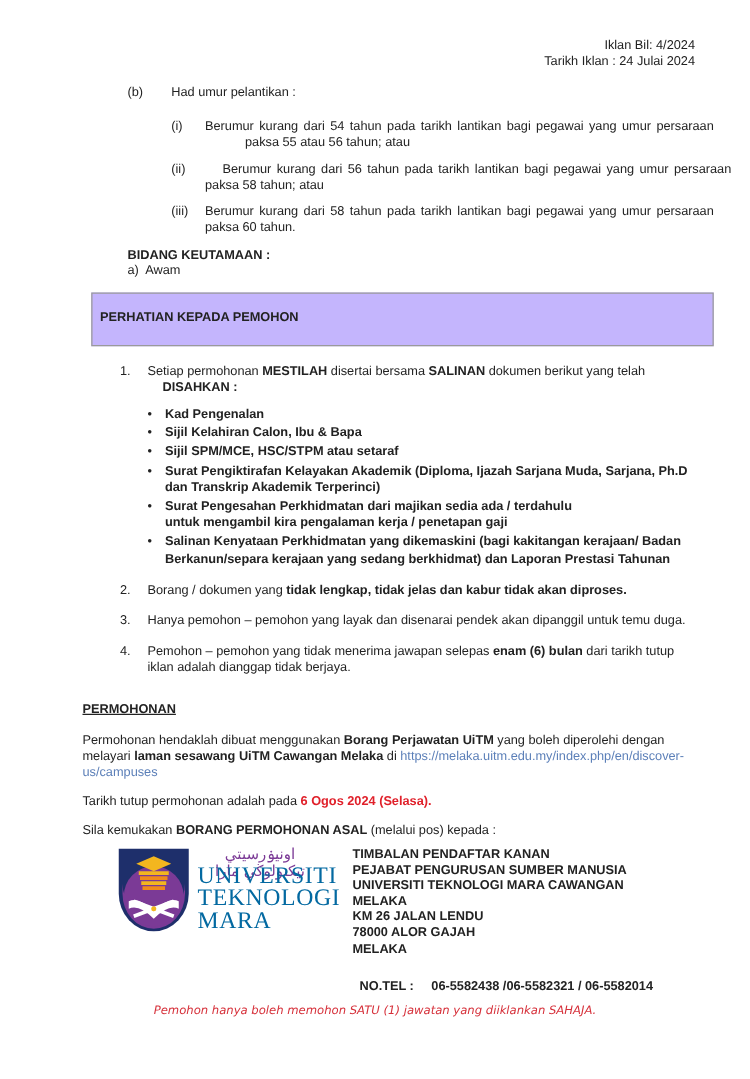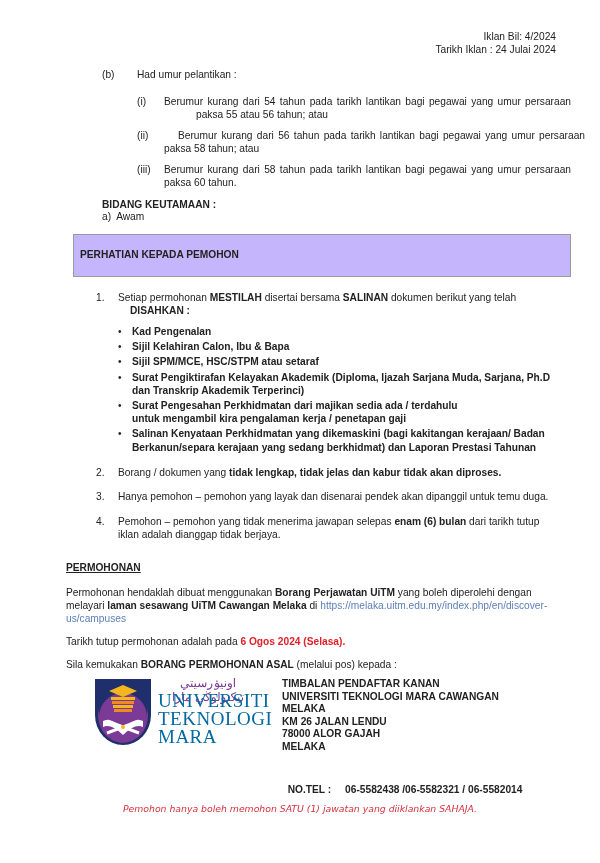--- a/index.html
+++ b/index.html
@@ -122,20 +122,21 @@
 </div>
 <div class="abs" style="left:158px; top:676px; color:#7b3a96; font-size:12px; font-family:'DejaVu Serif', serif; direction:rtl; width:100px; text-align:center;">اونيۏرسيتي تيکنولوڬي مارا</div>
 <div class="abs" style="left:158px; top:692px; font-family:'Liberation Serif', serif; font-size:19px; color:#0369a1; line-height:18px; letter-spacing:0.5px;">
   <div>UNIVERSITI</div>
   <div>TEKNOLOGI</div>
   <div>MARA</div>
 </div>
 
 <div class="abs addr" style="left:282px; top:678px;">
   <div>TIMBALAN PENDAFTAR KANAN</div>
+  <div>PEJABAT PENGURUSAN SUMBER MANUSIA</div>
   <div>UNIVERSITI TEKNOLOGI MARA CAWANGAN</div>
   <div>MELAKA</div>
   <div>KM 26 JALAN LENDU</div>
   <div>78000 ALOR GAJAH</div>
   <div>MELAKA</div>
 </div>
 <div class="abs addr" style="left:282px; top:771px; white-space:pre;">
   <span>NO.TEL :</span><span style="display:inline-block; width:14px;"></span><span>06-5582438 /06-5582321 / 06-5582014</span>
 </div>
 

